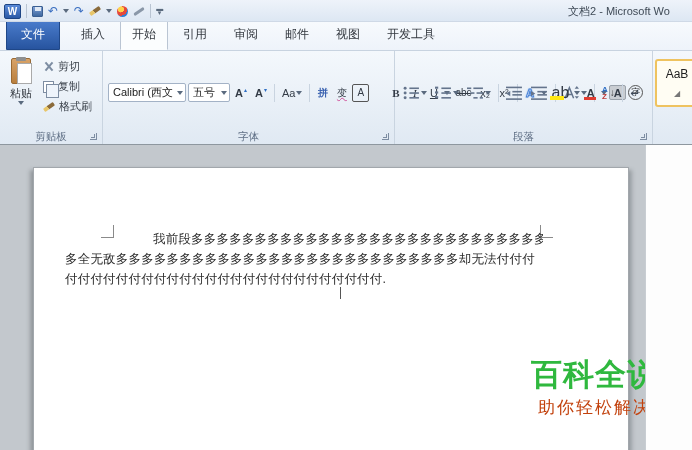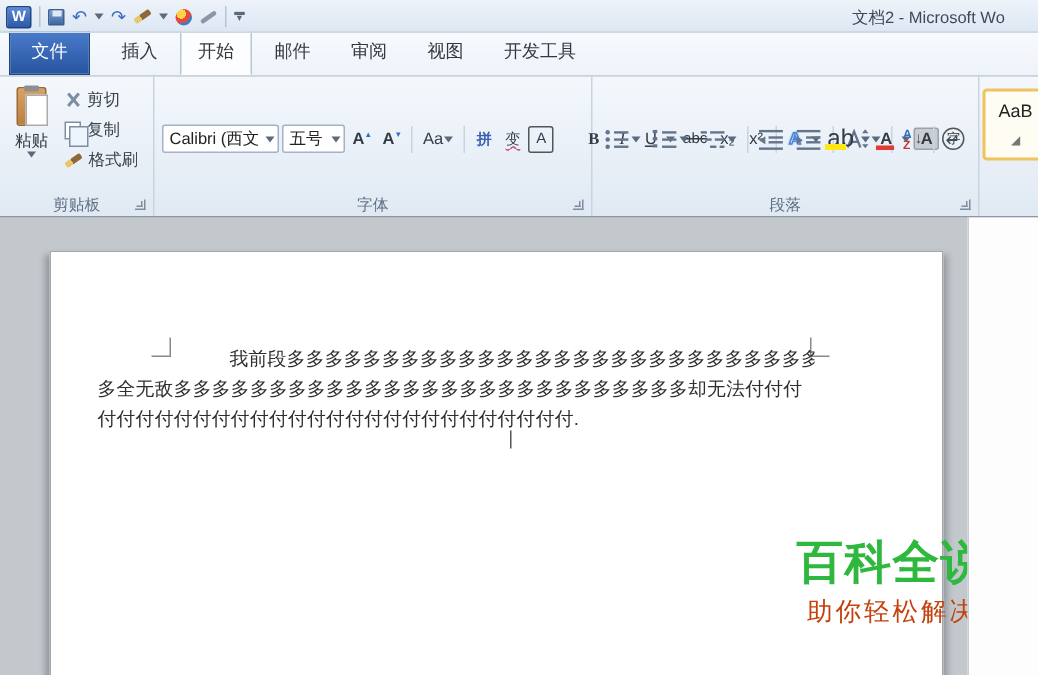--- a/index.html
+++ b/index.html
@@ -169,24 +169,27 @@
   <div class="tab file">
         <span>文件</span>
       </div>
       <div class="tab">
         <span>插入</span>
       </div>
       <div class="tab active">
         <span>开始</span>
       </div>
       <div class="tab">
+        <span>引用</span>
+      </div>
+      <div class="tab">
+        <span>审阅</span>
+      </div>
+      <div class="tab">
         <span>邮件</span>
-      </div>
-      <div class="tab">
-        <span>审阅</span>
       </div>
       <div class="tab">
         <span>视图</span>
       </div>
       <div class="tab">
         <span>开发工具</span>
       </div>
     </div>
 
   <div class="ribbon">

